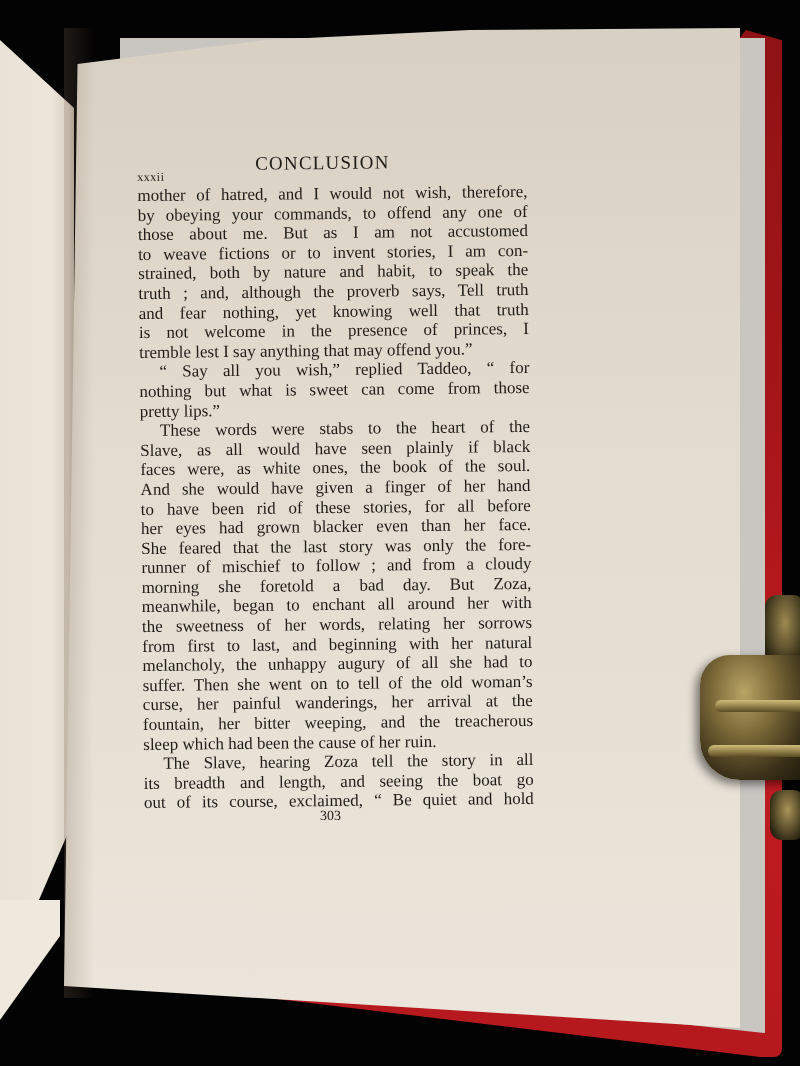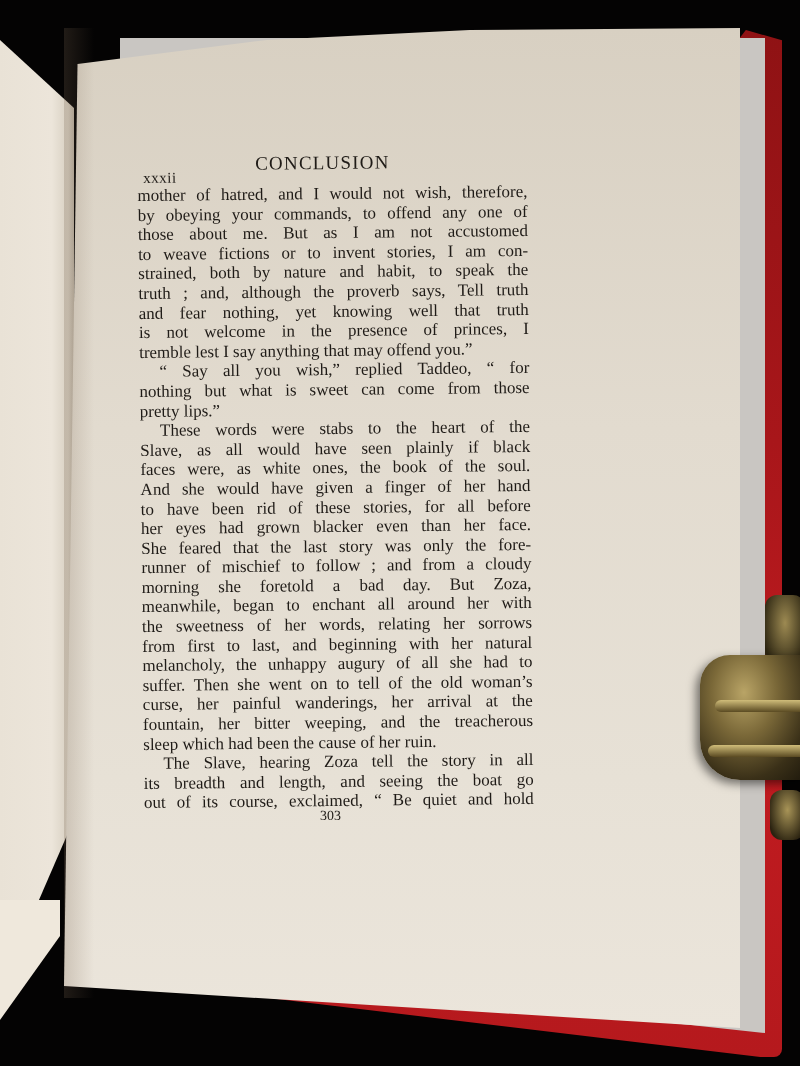--- a/index.html
+++ b/index.html
@@ -72,22 +72,22 @@
     
     .text-block {
       position: absolute; left: 137px; top: 150px; width: 390px;
       font-family: "Liberation Serif", "DejaVu Serif", serif;
       color: #1f1b17;
       transform: rotate(-0.6deg);
       transform-origin: left top;
     }
     .running-head { position: relative; height: 36px; }
     .folio-roman {
-      position: absolute; left: 6px; top: 20px;
-      font-size: 15px; letter-spacing: 0.5px;
+      position: absolute; left: 0; top: 20px;
+      font-size: 12px; letter-spacing: 0.5px;
     }
     .chapter-title {
       position: absolute; left: 118px; top: 4px;
       font-size: 19px; letter-spacing: 1.2px;
     }
     .line {
       display: block; font-size: 17px; line-height: 19.6px;
       text-align: justify; text-align-last: justify;
       white-space: nowrap; height: 19.6px;
     }

